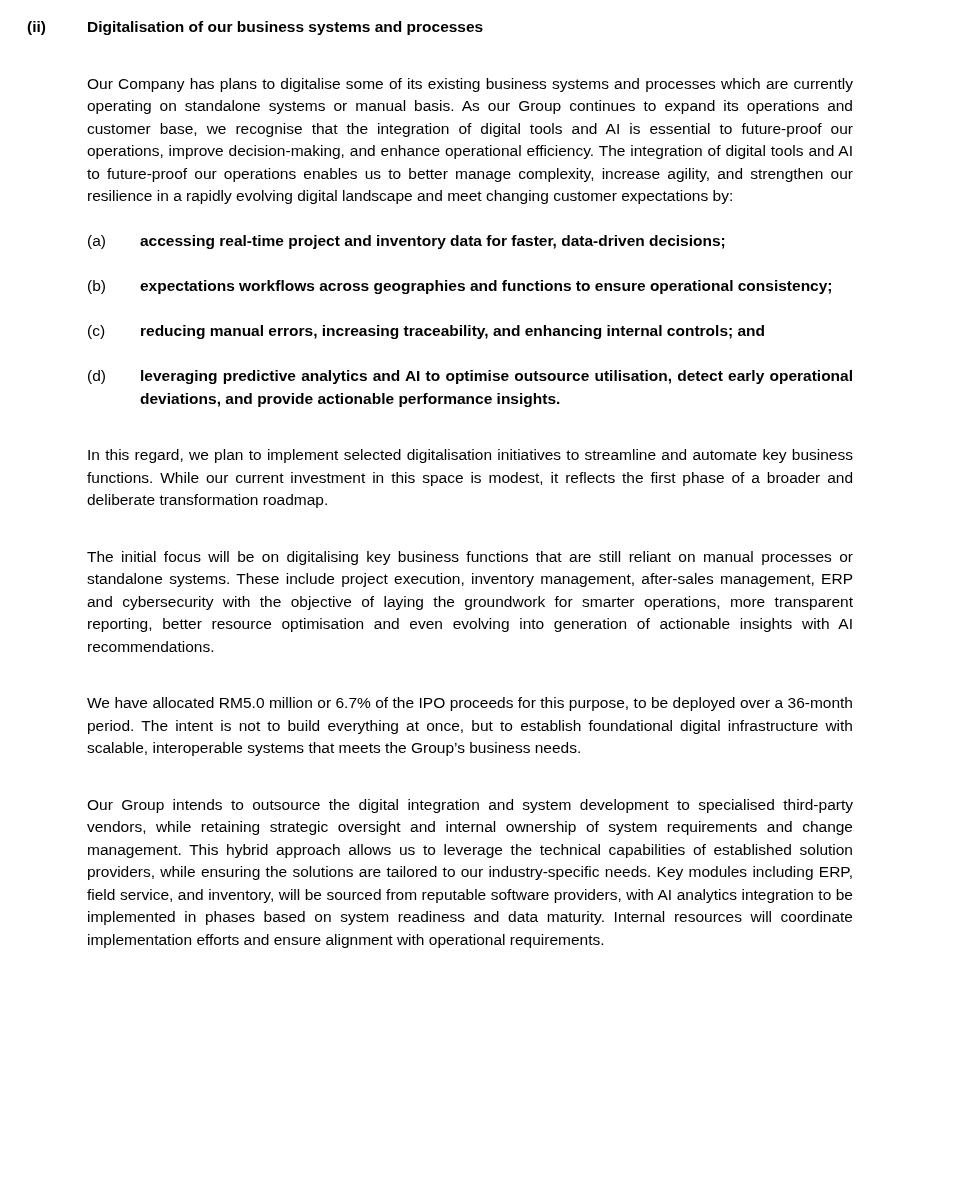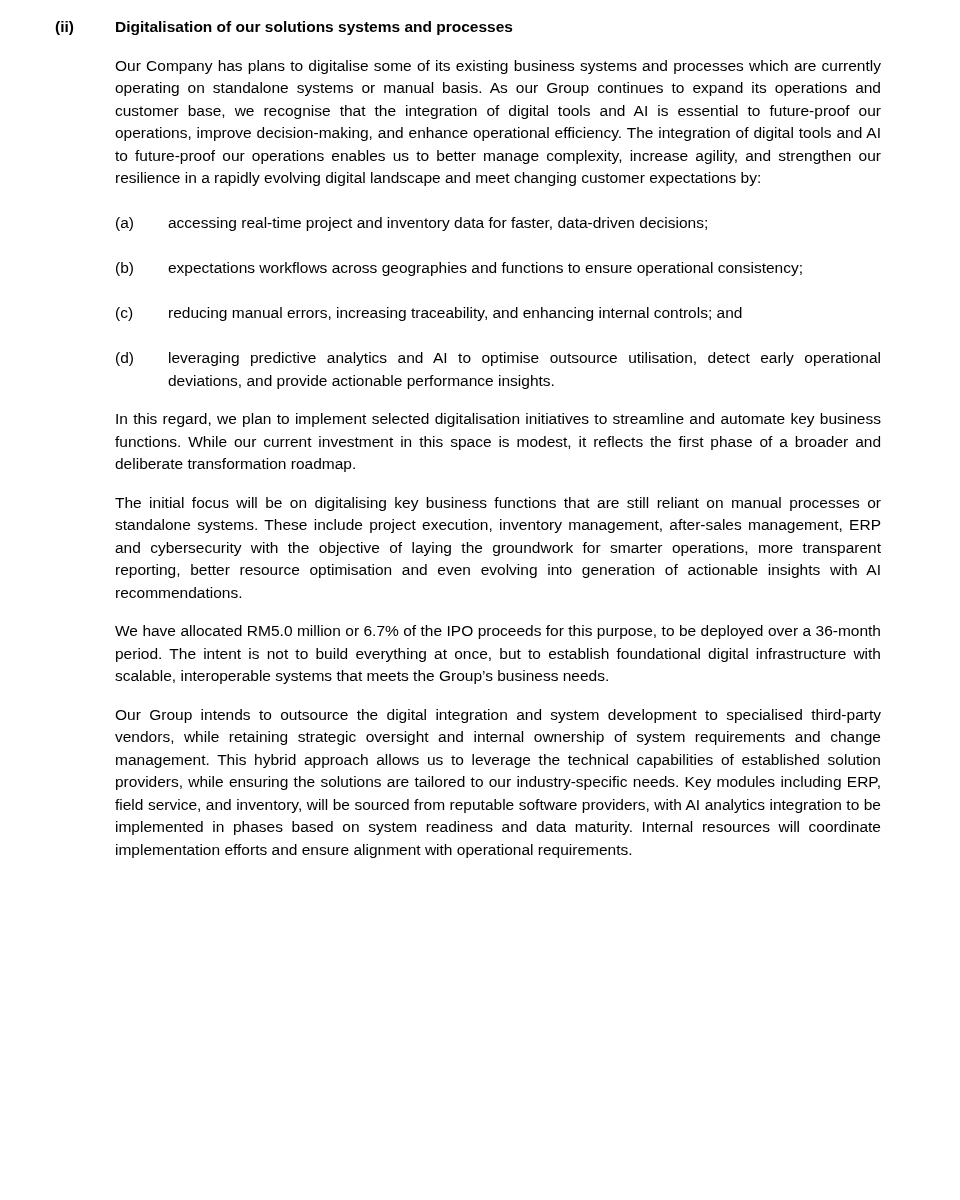--- a/index.html
+++ b/index.html
@@ -11,60 +11,61 @@
     overflow: hidden;
   }
   .page {
     width: 960px;
     height: 1200px;
     background: #ffffff;
     color: #000000;
     font-family: "Liberation Sans", "DejaVu Sans", sans-serif;
     font-size: 15.5px;
     line-height: 22.5px;
-    padding: 16px 0 0 55px;
+    padding: 16px 0 0 27px;
   }
   .heading {
     display: flex;
     font-weight: 700;
   }
   .h-num {
     flex: 0 0 60px;
   }
   .h-title {
     flex: 1 1 auto;
   }
   .content {
     margin-left: 60px;   
     width: 766px;
   }
   .para {
-    margin: 16px 0 0 0;
+    margin: 34px 0 0 0;
     text-align: justify;
   }
   .li {
     display: flex;
     margin-top: 22.5px;
   }
   .li-marker {
     flex: 0 0 53px;
   }
   .li-text {
     flex: 1 1 auto;
     text-align: justify;
+    font-weight: bold;
   }
 </style>
 </head>
 <body>
 
 <div class="page">
 
   <div class="heading">
     <span class="h-num">(ii)</span>
-    <span class="h-title">Digitalisation of our solutions systems and processes</span>
+    <span class="h-title">Digitalisation of our business systems and processes</span>
   </div>
 
   <div class="content">
 
     <p class="para">Our Company has plans to digitalise some of its existing business systems and processes which are currently operating on standalone systems or manual basis. As our Group continues to expand its operations and customer base, we recognise that the integration of digital tools and AI is essential to future-proof our operations, improve decision-making, and enhance operational efficiency. The integration of digital tools and AI to future-proof our operations enables us to better manage complexity, increase agility, and strengthen our resilience in a rapidly evolving digital landscape and meet changing customer expectations by:</p>
 
     <div class="li">
       <span class="li-marker">(a)</span>
       <div class="li-text">accessing real-time project and inventory data for faster, data-driven decisions;</div>
     </div>

